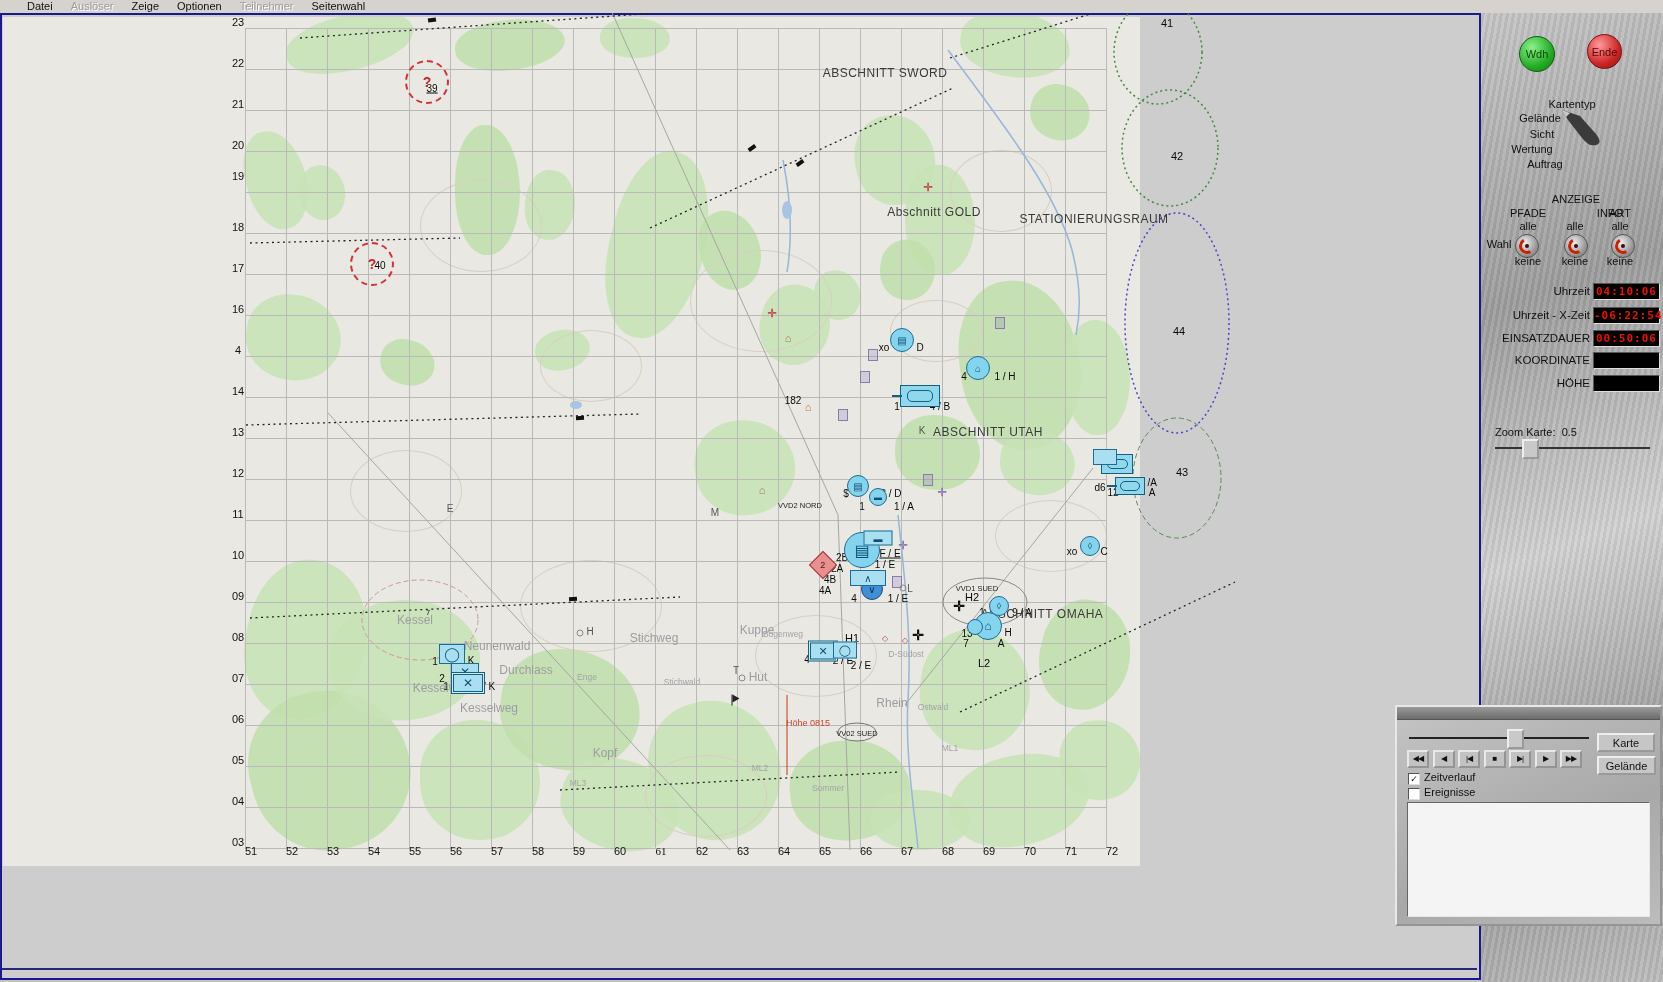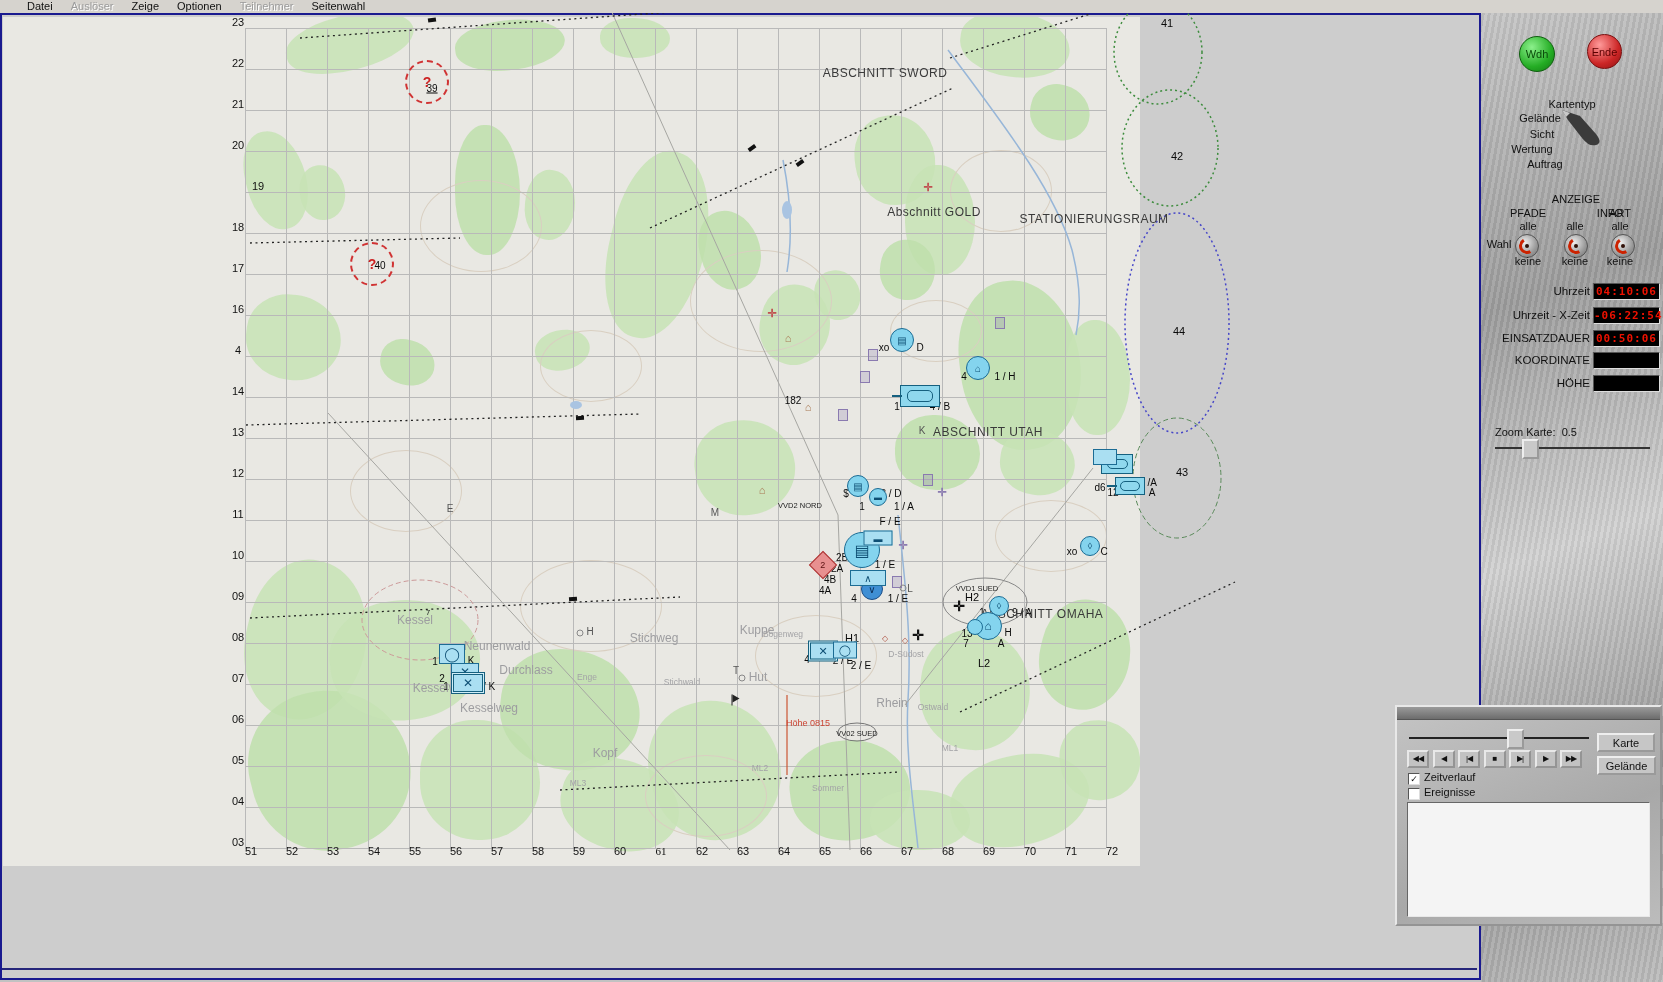--- a/index.html
+++ b/index.html
@@ -244,21 +244,21 @@
       <div class="mlab c-axis" style="left: 907px; top: 851px;">67</div>
       <div class="mlab c-axis" style="left: 948px; top: 851px;">68</div>
       <div class="mlab c-axis" style="left: 989px; top: 851px;">69</div>
       <div class="mlab c-axis" style="left: 1030px; top: 851px;">70</div>
       <div class="mlab c-axis" style="left: 1071px; top: 851px;">71</div>
       <div class="mlab c-axis" style="left: 1112px; top: 851px;">72</div>
       <div class="mlab c-axis" style="left: 238px; top: 22px;">23</div>
       <div class="mlab c-axis" style="left: 238px; top: 63px;">22</div>
       <div class="mlab c-axis" style="left: 238px; top: 104px;">21</div>
       <div class="mlab c-axis" style="left: 238px; top: 145px;">20</div>
-      <div class="mlab c-axis" style="left: 238px; top: 186px; margin-left: 20px;">19</div>
+      <div class="mlab c-axis" style="left: 238px; top: 176px;">19</div>
       <div class="mlab c-axis" style="left: 238px; top: 227px;">18</div>
       <div class="mlab c-axis" style="left: 238px; top: 268px;">17</div>
       <div class="mlab c-axis" style="left: 238px; top: 309px;">16</div>
       <div class="mlab c-axis" style="left: 238px; top: 350px;">4</div>
       <div class="mlab c-axis" style="left: 238px; top: 391px;">14</div>
       <div class="mlab c-axis" style="left: 238px; top: 432px;">13</div>
       <div class="mlab c-axis" style="left: 238px; top: 473px;">12</div>
       <div class="mlab c-axis" style="left: 238px; top: 514px;">11</div>
       <div class="mlab c-axis" style="left: 238px; top: 555px;">10</div>
       <div class="mlab c-axis" style="left: 238px; top: 596px;">09</div>
@@ -283,21 +283,21 @@
       <div class="mlab c-tac" style="left: 793px; top: 400px;">182</div>
       <div class="mlab c-tacg" style="left: 922px; top: 430px;">K</div>
       <div class="mlab c-tac" style="left: 846px; top: 493px;">$</div>
       <div class="mlab c-tac" style="left: 862px; top: 506px;">1</div>
       <div class="mlab c-tac" style="left: 891px; top: 493px;">3 / D</div>
       <div class="mlab c-tac" style="left: 904px; top: 506px;">1 / A</div>
       <div class="mlab c-tac" style="left: 842px; top: 557px;">2B</div>
       <div class="mlab c-tac" style="left: 837px; top: 568px;">2A</div>
       <div class="mlab c-tac" style="left: 830px; top: 579px;">4B</div>
       <div class="mlab c-tac" style="left: 825px; top: 590px;">4A</div>
-      <div class="mlab c-tac" style="left: 890px; top: 521px;">F / E</div>
+      <div class="mlab c-tac" style="left: 890px; top: 553px; text-decoration: underline;">F / E</div>
       <div class="mlab c-tac" style="left: 885px; top: 564px;">1 / E</div>
       <div class="mlab c-tac" style="left: 874px; top: 578px;">1 / E</div>
       <div class="mlab c-tac" style="left: 854px; top: 598px;">4</div>
       <div class="mlab c-tac" style="left: 898px; top: 598px;">1 / E</div>
       <div class="mlab c-tacg" style="left: 910px; top: 588px;">L</div>
       <div class="mlab c-tiny" style="left: 977px; top: 588px;">VVD1 SUED</div>
       <div class="mlab c-tacL" style="left: 972px; top: 597px;">H2</div>
       <div class="mlab c-tac" style="left: 982px; top: 612px;">1</div>
       <div class="mlab c-tac" style="left: 1022px; top: 612px;">9 / A</div>
       <div class="mlab c-tac" style="left: 967px; top: 633px;">13</div>

